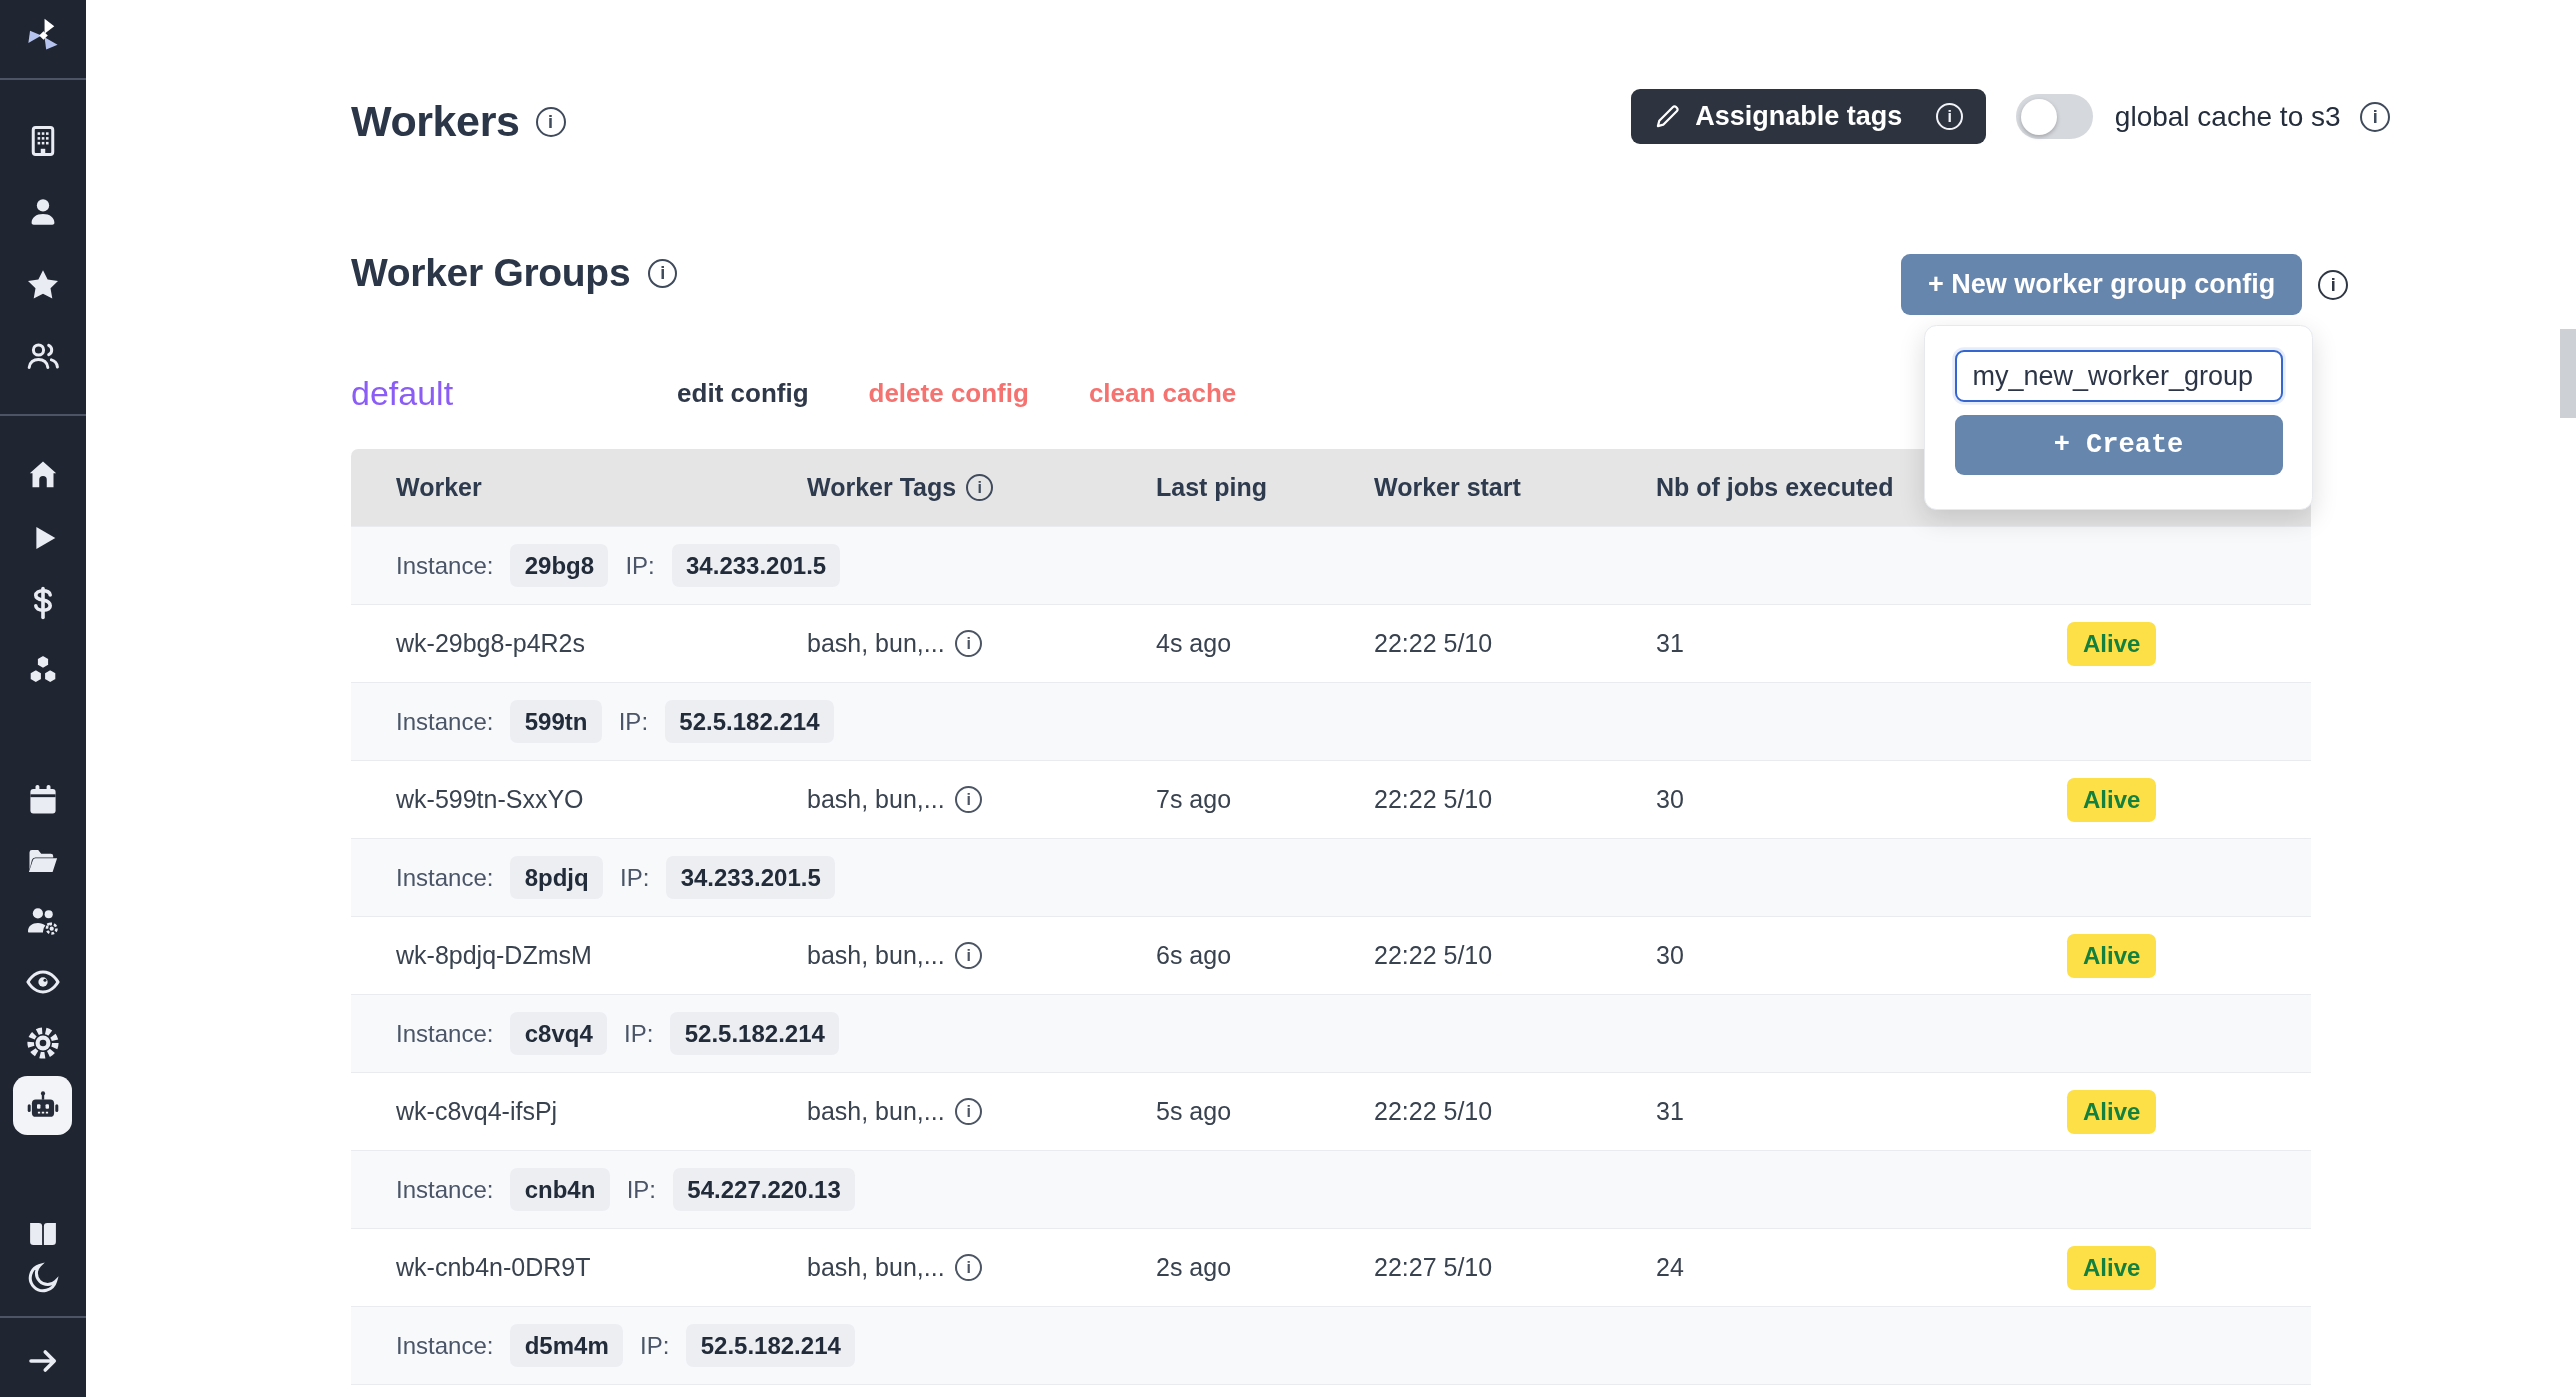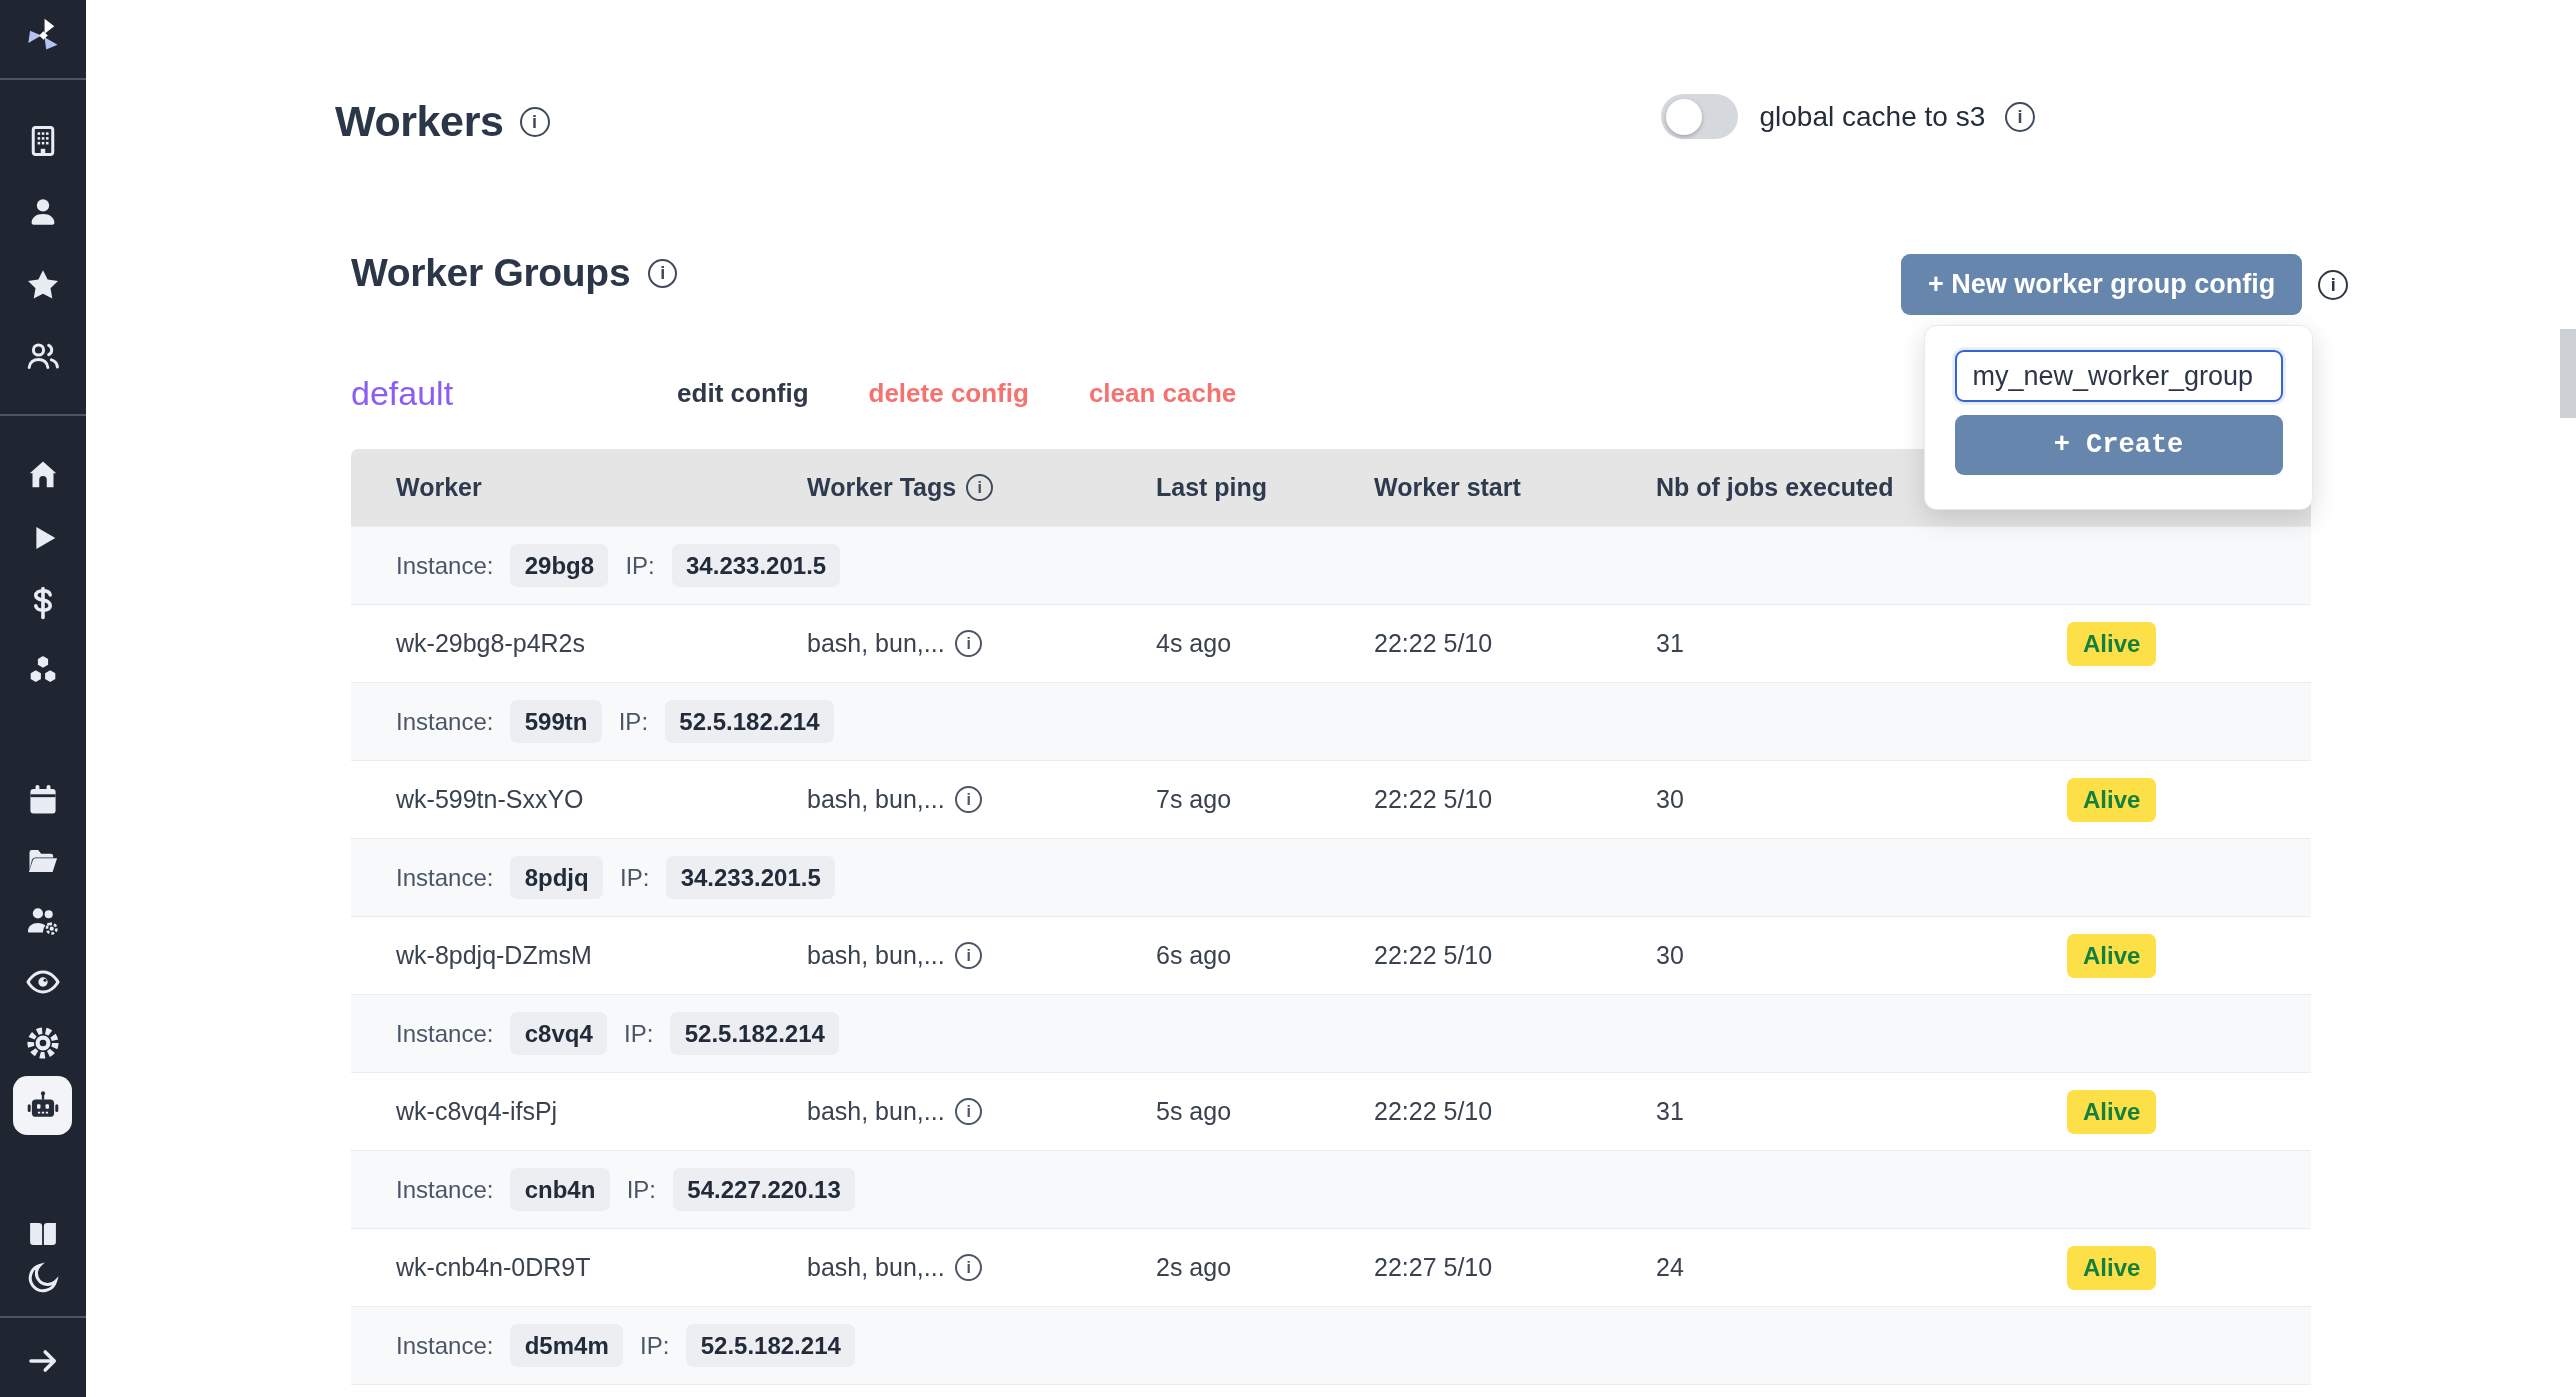--- a/index.html
+++ b/index.html
@@ -10,21 +10,21 @@
   }
   
   .sidebar { position:absolute; left:0; top:0; bottom:0; width:86px; background:#1f2531; z-index:5; }
   .s-item { position:absolute; left:0; width:86px; display:flex; justify-content:center; align-items:center; }
   .ic { width:36px; height:36px; display:block; color:#e9ecf2; }
   .ic-lg { width:43px; height:43px; }
   .s-div { position:absolute; left:0; width:86px; height:1.8px; background:#4d5565; }
   .active-item { position:absolute; left:13.4px; top:1076px; width:59px; height:59px;
     background:#f2f4f7; border-radius:14.3px; display:flex; align-items:center; justify-content:center; }
   
-  .page-title-row { position:absolute; left:335px; top:97px; display:flex; align-items:center; gap:16px; }
+  .page-title-row { position:absolute; left:351px; top:97px; display:flex; align-items:center; gap:16px; }
   .page-title { font-size:43px; font-weight:700; color:#2b3648; letter-spacing:-0.4px; }
   .info-icon { display:inline-flex; align-items:center; justify-content:center;
     border:2.2px solid currentColor; border-radius:50%; width:30px; height:30px; flex:0 0 auto; color:#3f4a5c; }
   .info-icon::after { content:'i'; font-size:18px; font-weight:600; line-height:1; }
   .info-icon.sm { width:27px; height:27px; border-width:2px; }
   .info-icon.sm::after { font-size:16px; }
   .info-icon.white { color:#f1f3f7; }
   .header-right { position:absolute; left:1631px; top:89px; height:55px; display:flex; align-items:center; }
   .assignable-btn { height:55px; padding:0 23px; background:#2d3440; border:none; border-radius:9px;
     display:flex; align-items:center; gap:14.3px; color:#fff; font-size:27px; font-weight:700; cursor:pointer;
@@ -218,20 +218,27 @@
     </svg>
   </div>
 </nav>
 
 <div class="page-title-row">
   <h1 class="page-title">Workers</h1>
   <span class="info-icon"></span>
 </div>
 
 <div class="header-right">
+  <button class="assignable-btn">
+    <svg width="27" height="27" viewBox="0 0 24 24" fill="none" stroke="#fff" stroke-width="2" stroke-linecap="round" stroke-linejoin="round">
+      <path d="M3.5 20.5l1.2-4.7L16.9 3.6a1.9 1.9 0 0 1 2.7 0l.8.8a1.9 1.9 0 0 1 0 2.7L8.2 19.3z"></path>
+    </svg>
+    <span>Assignable tags</span>
+    <span class="info-icon sm white"></span>
+  </button>
   <button class="toggle">
     <span class="toggle-knob"></span>
   </button>
   <span class="cache-label">global cache to s3</span>
   <span class="info-icon"></span>
 </div>
 
 <div class="wg-title-row">
   <h2 class="wg-title">Worker Groups</h2>
   <span class="info-icon" style="width:29px;height:29px"></span>

